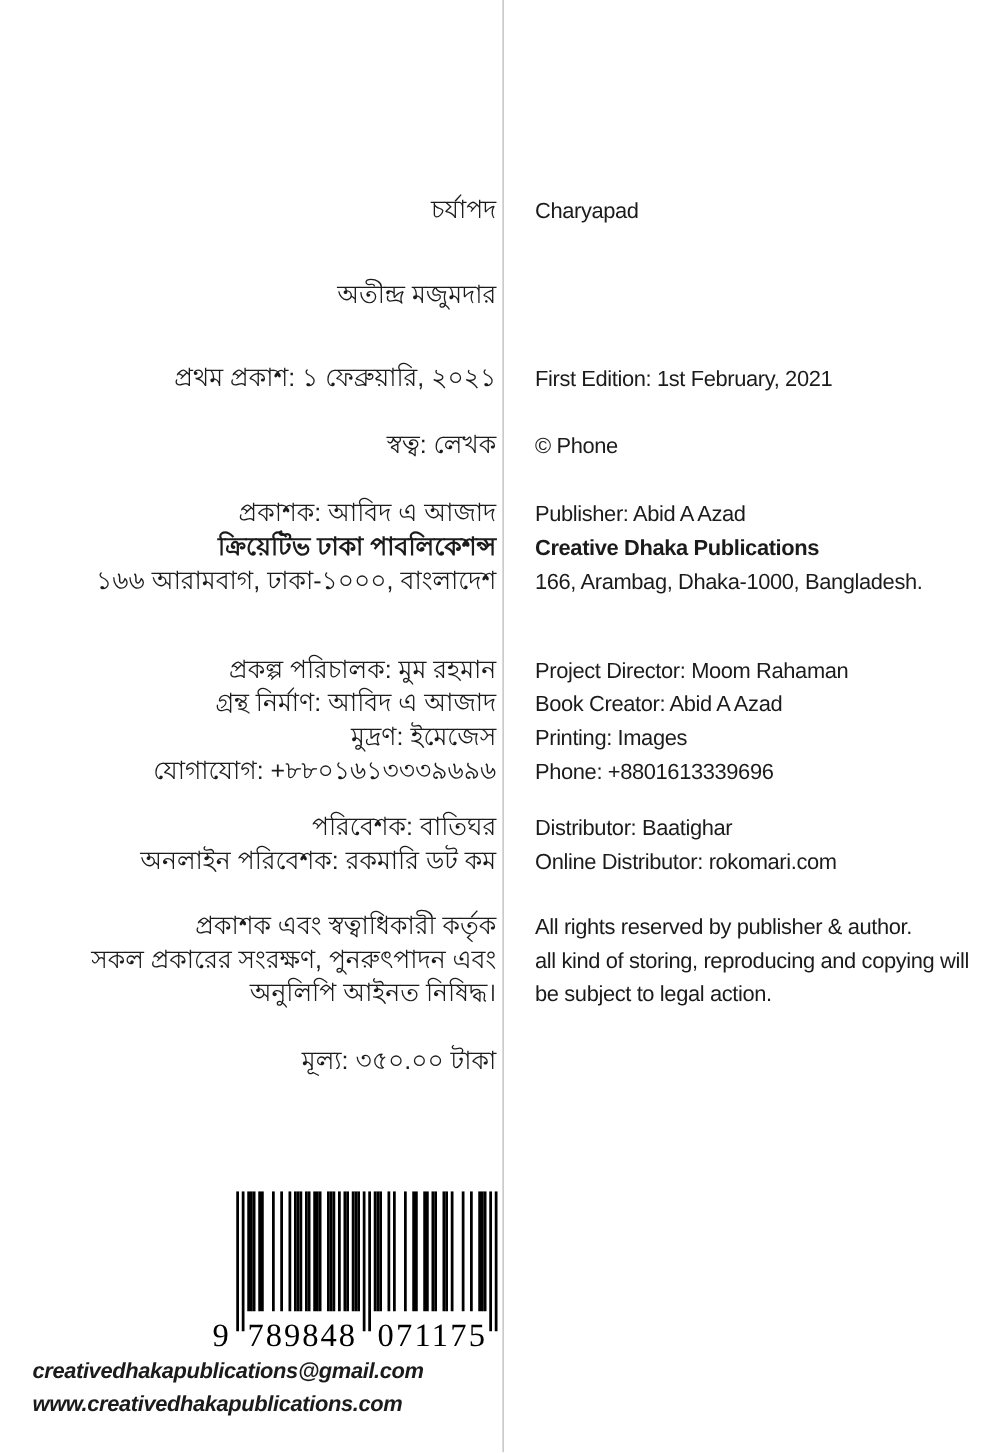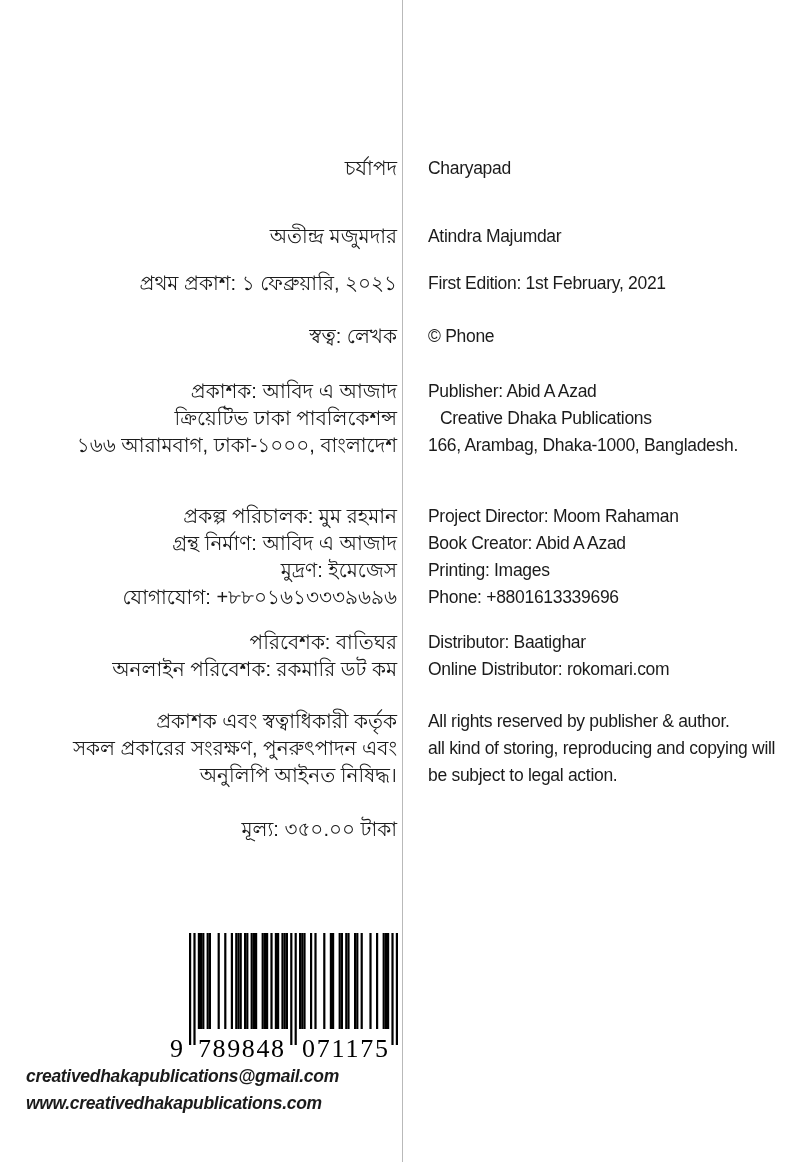--- a/index.html
+++ b/index.html
@@ -26,26 +26,26 @@
     padding-right:5px;
     text-align:right;
   }
   .cell-en{
     margin-left:26px;
     flex:1;
     text-align:left;
   }
   .bn{font-size:20px;}
   .en{font-size:17.5px;letter-spacing:-0.3px;}
-  .bold{font-weight:400;padding-left:12px;}
+  .bold{font-weight:700;}
   .bi{font-weight:700;font-style:italic;}
   .section{display:flow-root;}
   .sec-title{margin-top:155px;}
   .sec-author{margin-top:41px;}
-  .sec-edition{margin-top:20px;}
+  .sec-edition{margin-top:40px;}
   .sec-copyright{margin-top:26px;}
   .sec-publisher{margin-top:28px;}
   .sec-project{margin-top:44px;}
   .sec-distributor{margin-top:18px;}
   .sec-rights{margin-top:25px;}
   .sec-price{margin-top:27px;}
   .sec-footer{margin-top:86px;}
   #barcode{display:block;margin-left:auto;margin-right:-4px;margin-top:4px;}
 </style>
 </head>
@@ -57,21 +57,20 @@
   <div id="columns">
       <div class="section sec-title">
         <div class="row">
           <div class="cell-bn bn">চর্যাপদ</div>
           <div class="cell-en en">Charyapad</div>
         </div>
       </div>
       <div class="section sec-author">
         <div class="row">
           <div class="cell-bn bn">অতীন্দ্র মজুমদার</div>
-          <div class="cell-en en">Atindra Majumdar</div>
         </div>
       </div>
       <div class="section sec-edition">
         <div class="row">
           <div class="cell-bn bn">প্রথম প্রকাশ: ১ ফেব্রুয়ারি, ২০২১</div>
           <div class="cell-en en">First Edition: 1st February, 2021</div>
         </div>
       </div>
       <div class="section sec-copyright">
         <div class="row">

